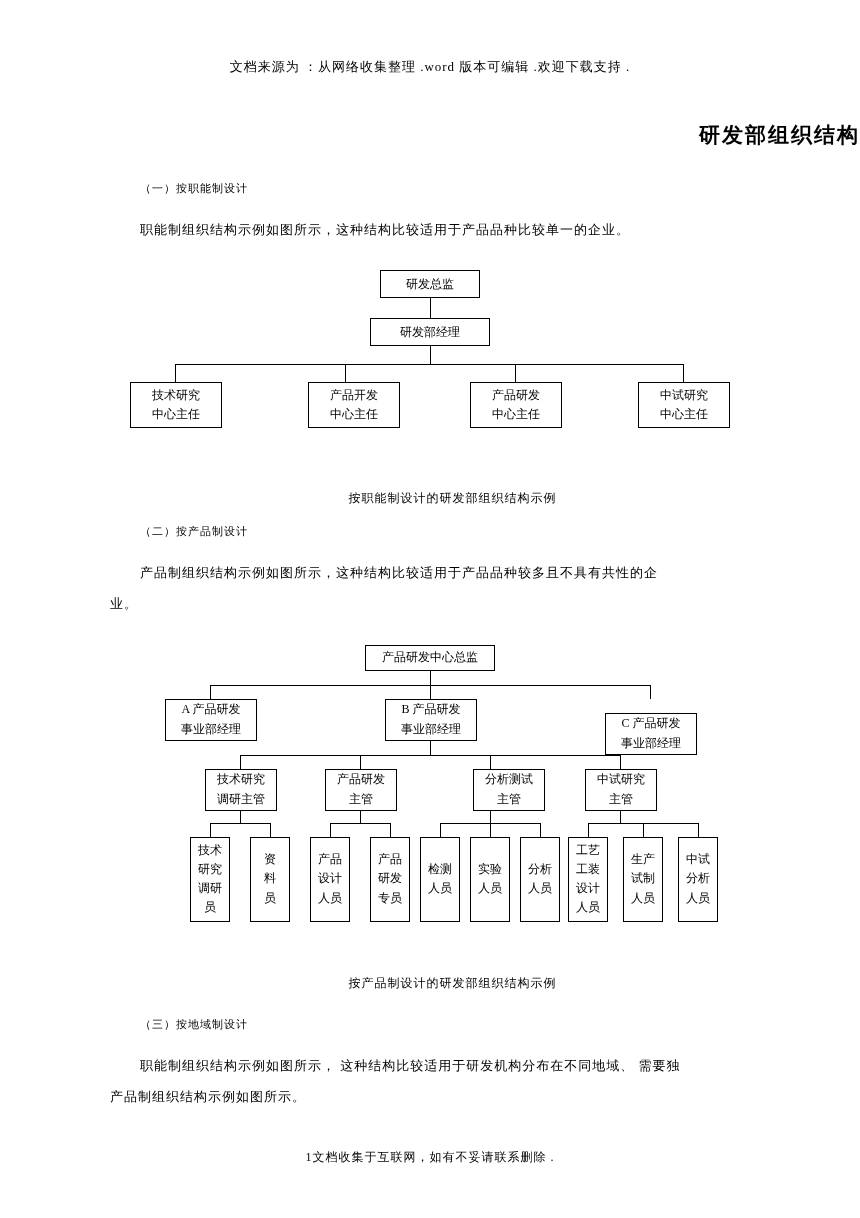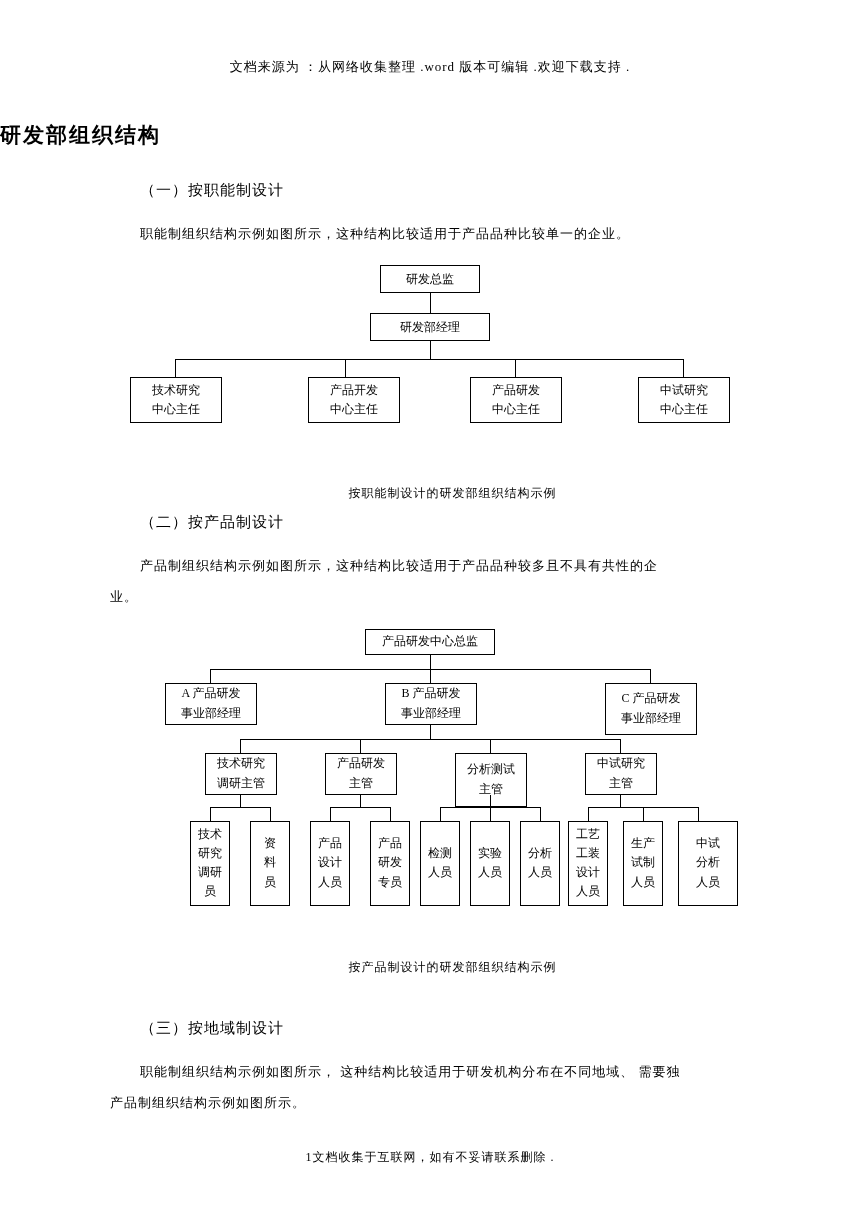--- a/index.html
+++ b/index.html
@@ -11,33 +11,33 @@
     color: #000;
     position: relative;
   }
   .header {
     text-align: center;
     font-size: 13px;
     padding-top: 58px;
     letter-spacing: 1px;
   }
   .title {
-    text-align: left;
+    text-align: right;
     font-size: 21px;
     font-weight: bold;
     margin-top: 45px;
     letter-spacing: 2px;
   }
-  .section-h { margin-top: 32px; margin-left: 140px; font-size: 15px; letter-spacing: 1px; }
+  .section-h { margin-top: 32px; margin-left: 140px; font-size: 11px; letter-spacing: 1px; }
   .para { margin-top: 18px; margin-left: 140px; margin-right: 90px; font-size: 13px; line-height: 2.4; letter-spacing: 1px; text-align: justify; text-indent: 0; }
   .hang { margin-left: 110px; margin-right: 90px; font-size:13px; line-height:2.4; letter-spacing:1px;}
   .caption { text-align: center; font-size: 12px; margin-top: 20px; letter-spacing: 1px; padding-left: 45px; }
   .footer { position: absolute; bottom: 52px; width: 100%; text-align: center; font-size: 12px; letter-spacing: 1px; }
 
-  .diagram { position: relative; margin: 16px auto 0 auto; }
+  .diagram { position: relative; margin: 25px auto 0 auto; }
   .box {
     position: absolute;
     border: 1px solid #000;
     background: #fff;
     font-size: 12px;
     text-align: center;
     display: flex;
     flex-direction: column;
     justify-content: center;
     align-items: center;
@@ -89,21 +89,21 @@
       <span>中心主任</span>
     </div>
   <div class="box" style="left:518px;top:112px;width:92px;height:46px">
       <span>中试研究</span>
       <span>中心主任</span>
     </div>
 </div>
 
 <div class="caption">按职能制设计的研发部组织结构示例</div>
 
-<div class="section-h" style="margin-top:11px">（二）按产品制设计</div>
+<div class="section-h" style="margin-top:17px">（二）按产品制设计</div>
 <div class="para">产品制组织结构示例如图所示，这种结构比较适用于产品品种较多且不具有共性的企</div>
 <div class="hang">业。</div>
 
 <div id="d2" class="diagram">
 
   <div class="box" style="left:255px;top:0;width:130px;height:26px">
       <span>产品研发中心总监</span>
     </div>
   <div class="vline line" style="left:320px;top:26px;height:14px"></div>
   <div class="hline line" style="left:100px;top:40px;width:440px"></div>
@@ -112,41 +112,41 @@
   <div class="vline line" style="left:540px;top:40px;height:14px"></div>
 
   <div class="box" style="left:55px;top:54px;width:92px;height:42px">
       <span>A 产品研发</span>
       <span>事业部经理</span>
     </div>
   <div class="box" style="left:275px;top:54px;width:92px;height:42px">
       <span>B 产品研发</span>
       <span>事业部经理</span>
     </div>
-  <div class="box" style="left:495px;top:54px;width:92px;height:52px">
+  <div class="box" style="left:495px;top:68px;width:92px;height:42px">
       <span>C 产品研发</span>
       <span>事业部经理</span>
     </div>
 
   <div class="vline line" style="left:320px;top:96px;height:14px"></div>
   <div class="hline line" style="left:130px;top:110px;width:380px"></div>
   <div class="vline line" style="left:130px;top:110px;height:14px"></div>
   <div class="vline line" style="left:250px;top:110px;height:14px"></div>
   <div class="vline line" style="left:380px;top:110px;height:14px"></div>
   <div class="vline line" style="left:510px;top:110px;height:14px"></div>
 
   <div class="box" style="left:95px;top:124px;width:72px;height:42px">
       <span>技术研究</span>
       <span>调研主管</span>
     </div>
   <div class="box" style="left:215px;top:124px;width:72px;height:42px">
       <span>产品研发</span>
       <span>主管</span>
     </div>
-  <div class="box" style="left:345px;top:124px;width:72px;height:54px">
+  <div class="box" style="left:363px;top:124px;width:72px;height:42px">
       <span>分析测试</span>
       <span>主管</span>
     </div>
   <div class="box" style="left:475px;top:124px;width:72px;height:42px">
       <span>中试研究</span>
       <span>主管</span>
     </div>
 
   <div class="vline line" style="left:130px;top:166px;height:12px"></div>
   <div class="hline line" style="left:100px;top:178px;width:60px"></div>
@@ -172,22 +172,22 @@
 
   <div class="box" style="left:80px;top:192px;width:40px;height:85px">技术<br>研究<br>调研员</div>
   <div class="box" style="left:140px;top:192px;width:40px;height:85px">资<br>料<br>员</div>
   <div class="box" style="left:200px;top:192px;width:40px;height:85px">产品<br>设计<br>人员</div>
   <div class="box" style="left:260px;top:192px;width:40px;height:85px">产品<br>研发<br>专员</div>
   <div class="box" style="left:310px;top:192px;width:40px;height:85px">检测<br>人员</div>
   <div class="box" style="left:360px;top:192px;width:40px;height:85px">实验<br>人员</div>
   <div class="box" style="left:410px;top:192px;width:40px;height:85px">分析<br>人员</div>
   <div class="box" style="left:458px;top:192px;width:40px;height:85px">工艺<br>工装<br>设计<br>人员</div>
   <div class="box" style="left:513px;top:192px;width:40px;height:85px">生产<br>试制<br>人员</div>
-  <div class="box" style="left:568px;top:192px;width:60px;height:85px">中试<br>分析<br>人员</div>
+  <div class="box" style="left:568px;top:192px;width:40px;height:85px">中试<br>分析<br>人员</div>
 </div>
 
 <div class="caption">按产品制设计的研发部组织结构示例</div>
 
-<div class="section-h" style="margin-top:43px">（三）按地域制设计</div>
+<div class="section-h" style="margin-top:25px">（三）按地域制设计</div>
 <div class="para">职能制组织结构示例如图所示，  这种结构比较适用于研发机构分布在不同地域、  需要独</div>
 <div class="hang">产品制组织结构示例如图所示。</div>
 
 <div class="footer">1文档收集于互联网，如有不妥请联系删除    .</div>
 
 </body></html>

